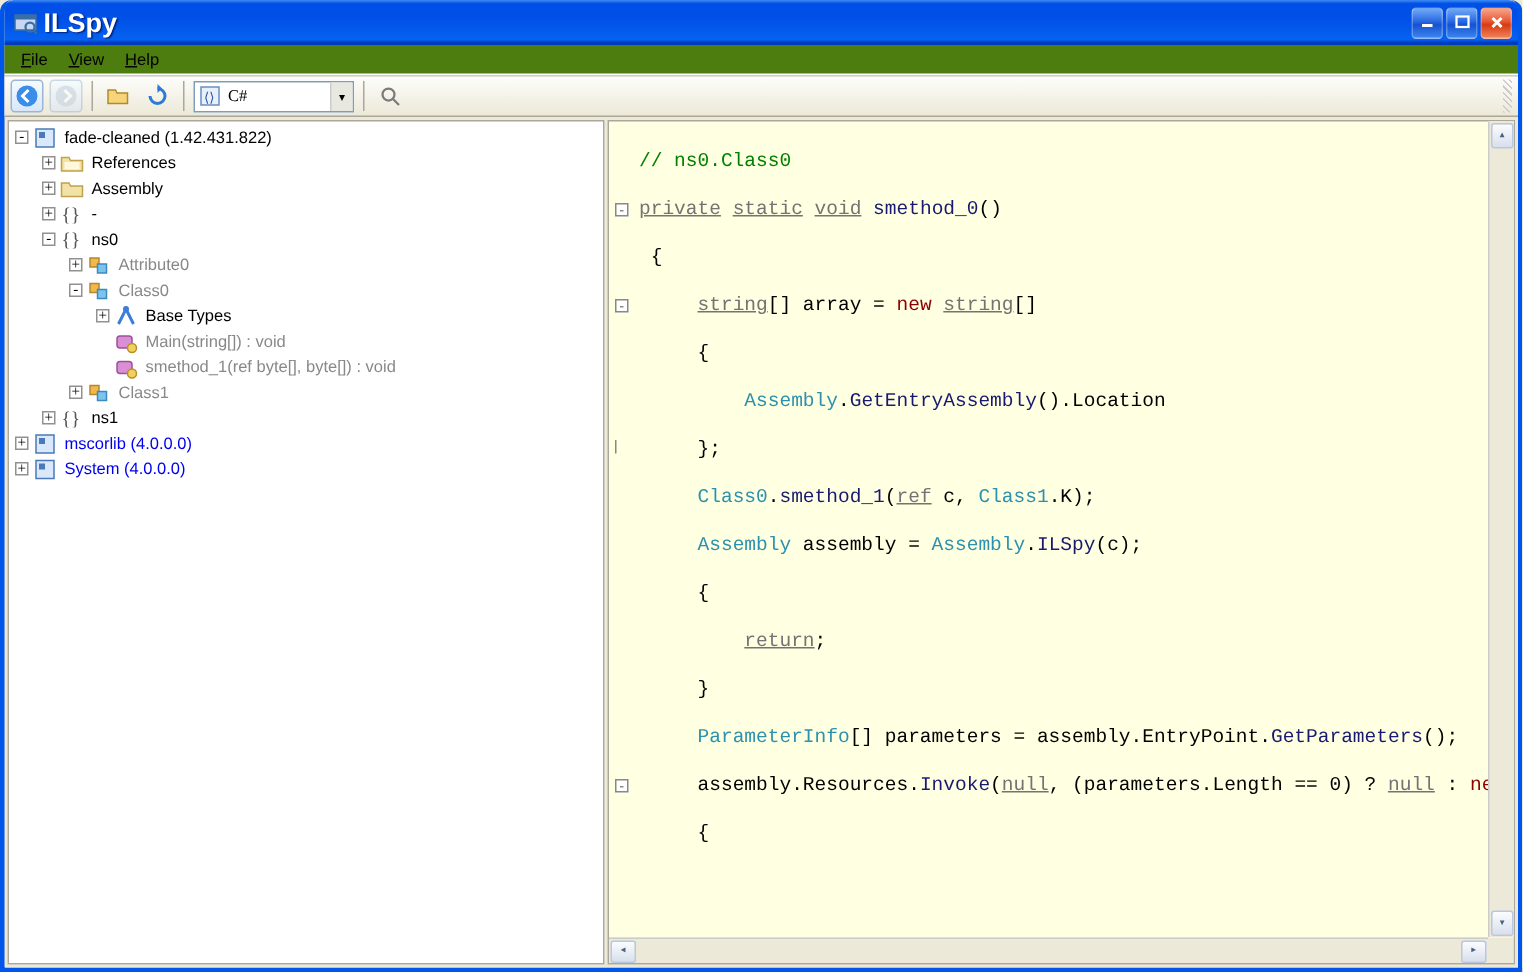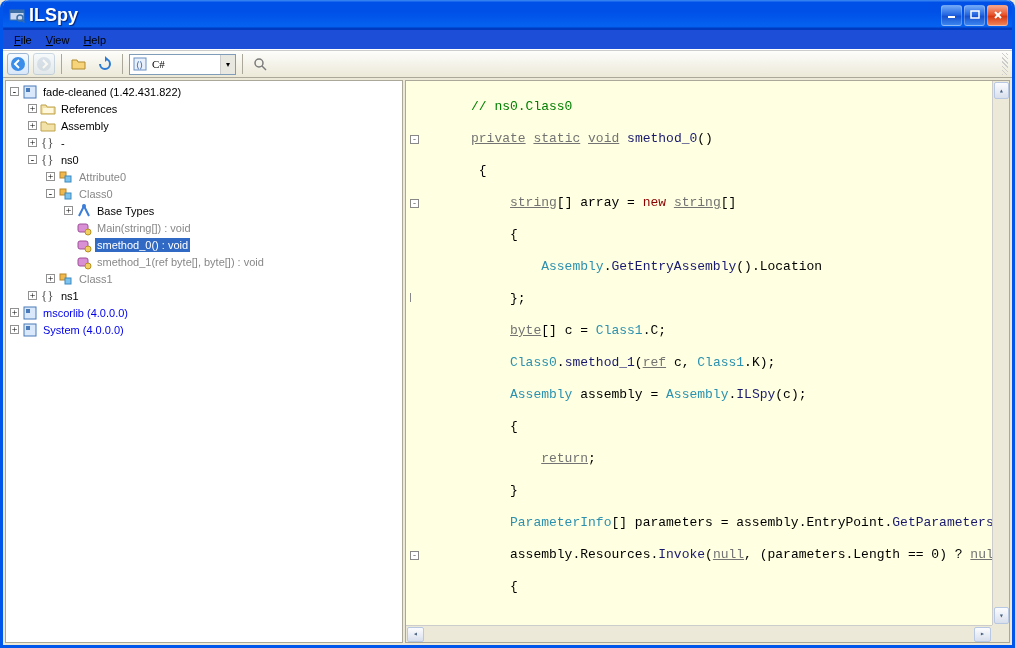--- a/index.html
+++ b/index.html
@@ -44,21 +44,21 @@
     border:1px solid #fff4;
     display:flex; align-items:center; justify-content:center;
     color:#fff; font-weight:bold; font-size:12px;
     background: linear-gradient(to bottom, #6fa7f6, #2667e2 45%, #1651cf 55%, #3b85f0);
   }
   .winbtn.close {
     background: linear-gradient(to bottom, #f6a389, #e7552e 45%, #d63a13 55%, #f08156);
   }
   .menubar {
     height: 20px;
-    background: #1d4ed8;
+    background: #4d7c0f;
     display:flex; align-items:center;
     padding: 0 4px;
     border-bottom:1px solid #fff;
   }
   .menubar span {
     padding: 2px 7px;
   }
   .menubar span u { text-decoration: underline; }
   .toolbar {
     height: 28px;
@@ -108,21 +108,21 @@
     flex:1;
     background:#ffffe1;
     border:1px solid #aca899;
     font-family: Consolas, 'Courier New', monospace;
     font-size: 13px;
     line-height: 16px;
     overflow:hidden;
     position:relative;
   }
   .code-inner { padding:2px 0 2px 0; white-space:pre; overflow:auto; height:calc(100% - 17px); }
-  .code-inner .line { display:flex;gap:45px; }
+  .code-inner .line { display:flex; }
   .gutter { width:20px; flex-shrink:0; text-align:left; padding-left:4px; color:#888; user-select:none; position:relative;}
   .gutter .pm { display:inline-block; width:9px;height:9px; border:1px solid #888; background:#fff; font-size:9px; line-height:7px; text-align:center; color:#555; font-family:Tahoma;}
   .codetext { flex:1; }
   .hscroll {
     height:17px; background:#ece9d8;
     border-top:1px solid #ccc;
     display:flex; align-items:center;
   }
   .hscroll .sbtn { width:17px; height:15px; background:linear-gradient(#fbfcfe,#d8dfec); border:1px solid #b8c7e2; border-radius:2px; margin:0 1px; display:flex;align-items:center;justify-content:center; font-size:8px; color:#4a6180;}
   .hscroll .track { flex:1; }
@@ -344,31 +344,20 @@
           <span class="exp none"></span>
           <span class="nicon">
             <svg class="svgicon" viewBox="0 0 16 16">
               <rect x="2" y="4" width="10" height="8" rx="2" fill="#d98fd3" stroke="#a04f9a"></rect>
               <circle cx="12" cy="12" r="3" fill="#f0d060" stroke="#b89020"></circle>
             </svg>
           </span>
           <span class="label gray">Main(string[]) : void</span>
         </div>
 
-      <div class="tn">
-          <span class="ind" style="width:58px"></span>
-          <span class="exp none"></span>
-          <span class="nicon">
-            <svg class="svgicon" viewBox="0 0 16 16">
-              <rect x="2" y="4" width="10" height="8" rx="2" fill="#d98fd3" stroke="#a04f9a"></rect>
-              <circle cx="12" cy="12" r="3" fill="#f0d060" stroke="#b89020"></circle>
-            </svg>
-          </span>
-          <span class="label selected">smethod_0() : void</span>
-        </div>
 
       <div class="tn">
           <span class="ind" style="width:58px"></span>
           <span class="exp none"></span>
           <span class="nicon">
             <svg class="svgicon" viewBox="0 0 16 16">
               <rect x="2" y="4" width="10" height="8" rx="2" fill="#d98fd3" stroke="#a04f9a"></rect>
               <circle cx="12" cy="12" r="3" fill="#f0d060" stroke="#b89020"></circle>
             </svg>
           </span>
@@ -426,21 +415,20 @@
     <div class="code-pane">
       <div class="code-area">
         <div class="code-inner">
 <div class="line"><span class="gutter"></span><span class="codetext"><span class="c-comment">// ns0.Class0</span></span></div>
 <div class="line"><span class="gutter"><span class="pm">-</span></span><span class="codetext"><span class="c-kw">private</span> <span class="c-kw">static</span> <span class="c-kw">void</span> <span class="c-method">smethod_0</span><span>()</span></span></div>
 <div class="line"><span class="gutter"></span><span class="codetext"> <span>{</span></span></div>
 <div class="line"><span class="gutter"><span class="pm">-</span></span><span class="codetext">     <span class="c-kw">string</span><span>[] array = </span><span class="c-brown">new</span> <span class="c-kw">string</span><span>[]</span></span></div>
 <div class="line"><span class="gutter"></span><span class="codetext">     <span>{</span></span></div>
 <div class="line"><span class="gutter"></span><span class="codetext">         <span class="c-type">Assembly</span><span>.</span><span class="c-method">GetEntryAssembly</span><span>().Location</span></span></div>
 <div class="line"><span class="gutter"><span style="color:#888;border-left:1px solid #888;height:9px;display:inline-block;"></span></span><span class="codetext">     <span>};</span></span></div>
-<div class="line"><span class="gutter"></span><span class="codetext">     <span class="c-kw">byte</span><span>[] c = </span><span class="c-type">Class1</span><span>.C;</span></span></div>
 <div class="line"><span class="gutter"></span><span class="codetext">     <span class="c-type">Class0</span><span>.</span><span class="c-method">smethod_1</span><span>(</span><span class="c-kw">ref</span><span> c, </span><span class="c-type">Class1</span><span>.K);</span></span></div>
 <div class="line"><span class="gutter"></span><span class="codetext">     <span class="c-type">Assembly</span><span> assembly = </span><span class="c-type">Assembly</span><span>.</span><span class="c-method">ILSpy</span><span>(c);</span></span></div>
 <div class="line"><span class="gutter"></span><span class="codetext">     <span>{</span></span></div>
 <div class="line"><span class="gutter"></span><span class="codetext">         <span class="c-kw">return</span><span>;</span></span></div>
 <div class="line"><span class="gutter"></span><span class="codetext">     <span>}</span></span></div>
 <div class="line"><span class="gutter"></span><span class="codetext">     <span class="c-type">ParameterInfo</span><span>[] parameters = assembly.EntryPoint.</span><span class="c-method">GetParameters</span><span>();</span></span></div>
 <div class="line"><span class="gutter"><span class="pm">-</span></span><span class="codetext">     <span>assembly.Resources.</span><span class="c-method">Invoke</span><span>(</span><span class="c-kw">null</span><span>, (parameters.Length == 0) ? </span><span class="c-kw">null</span><span> : </span><span class="c-brown">new</span> </span></div>
 <div class="line"><span class="gutter"></span><span class="codetext">     <span>{</span></span></div>
 
 

